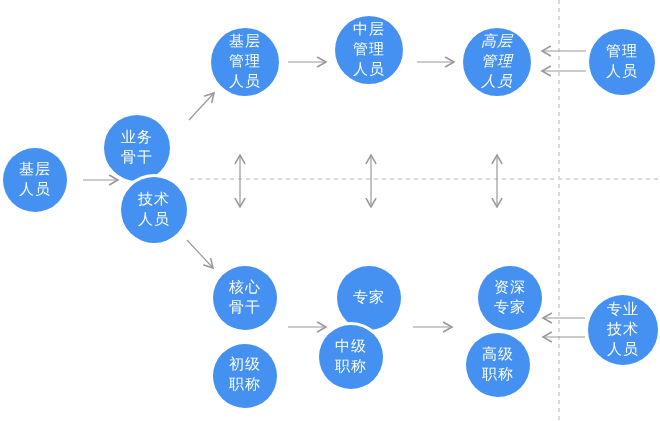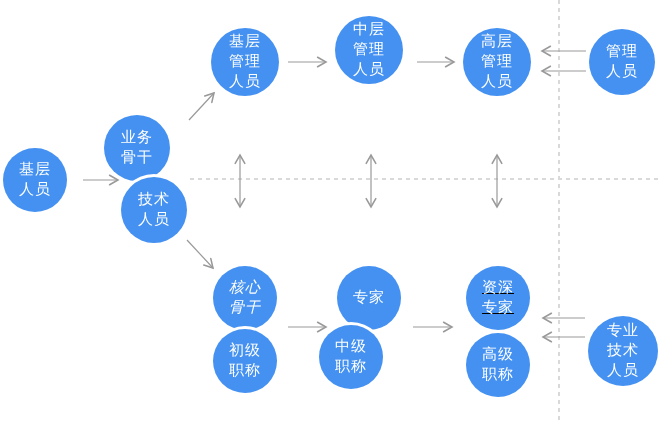--- a/index.html
+++ b/index.html
@@ -68,59 +68,59 @@
 管理
 人员</span>
   </div>
 
   <div class="node" style="left:335px;top:16px;width:68px;height:68px;">
     <span class="node-label">中层
 管理
 人员</span>
   </div>
 
-  <div class="node" style="left:463px;top:28px;width:68px;height:68px;">
+  <div class="node" style="left:463px;top:28px;width:68px;height:68px;font-style:italic;">
     <span class="node-label">高层
 管理
 人员</span>
   </div>
 
   <div class="node" style="left:589px;top:29px;width:66px;height:66px;">
     <span class="node-label">管理
 人员</span>
   </div>
 
-  <div class="node" style="left:213px;top:266px;width:64px;height:64px;font-style:italic;">
+  <div class="node" style="left:213px;top:266px;width:64px;height:64px;">
     <span class="node-label">核心
 骨干</span>
   </div>
 
-  <div class="node on-top" style="left:213px;top:329px;width:64px;height:64px;">
+  <div class="node on-top" style="left:213px;top:344px;width:64px;height:64px;font-family:Liberation Mono, monospace;">
     <span class="node-label">初级
 职称</span>
   </div>
 
   <div class="node" style="left:337px;top:266px;width:64px;height:64px;">
     <span class="node-label">专家</span>
   </div>
 
   <div class="node on-top" style="left:319px;top:325px;width:64px;height:64px;">
     <span class="node-label">中级
 职称</span>
   </div>
 
-  <div class="node" style="left:466px;top:266px;width:64px;height:64px;text-decoration:underline;">
+  <div class="node" style="left:478px;top:266px;width:64px;height:64px;">
     <span class="node-label">资深
 专家</span>
   </div>
 
   <div class="node on-top" style="left:466px;top:333px;width:64px;height:64px;">
     <span class="node-label">高级
 职称</span>
   </div>
 
-  <div class="node" style="left:588px;top:295px;width:70px;height:70px;margin-top:21px;">
+  <div class="node" style="left:588px;top:295px;width:70px;height:70px;">
     <span class="node-label">专业
 技术
 人员</span>
   </div>
 
 </div>
 
 </body></html>

